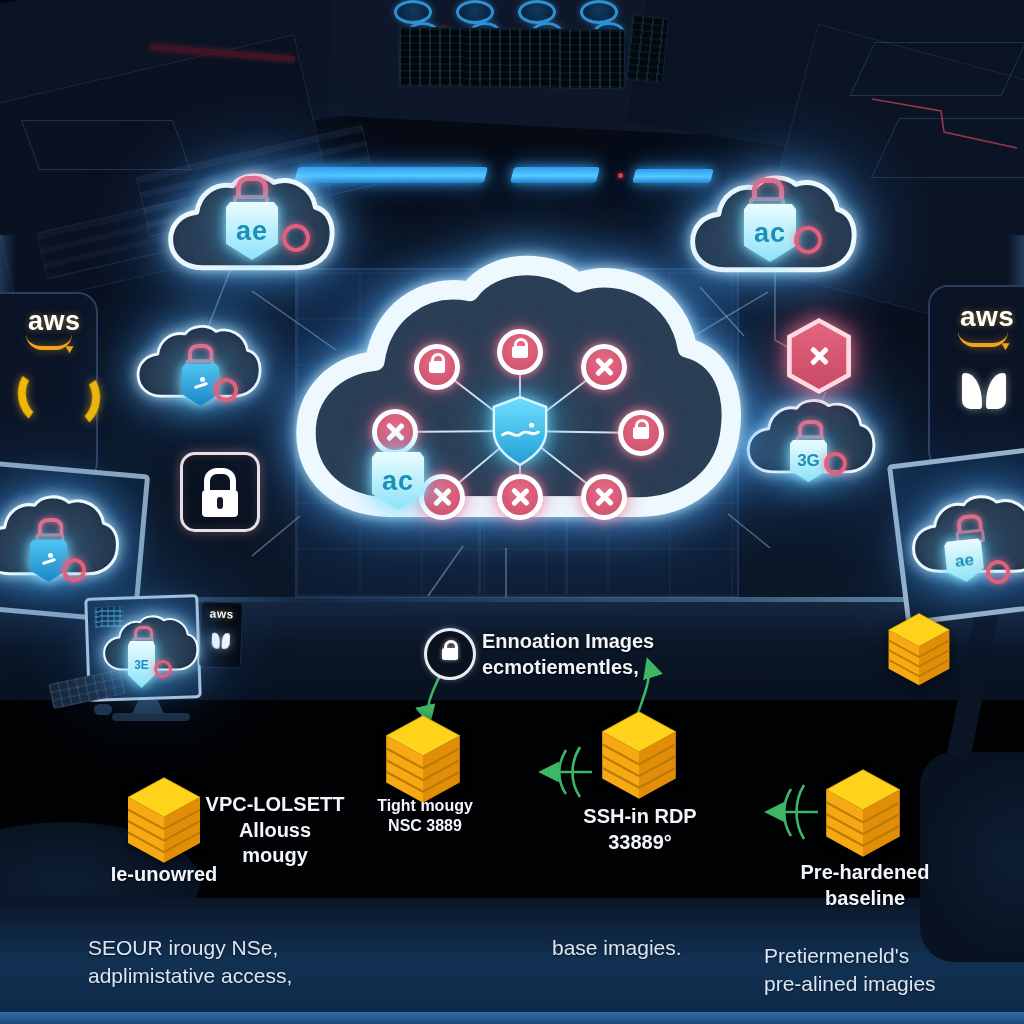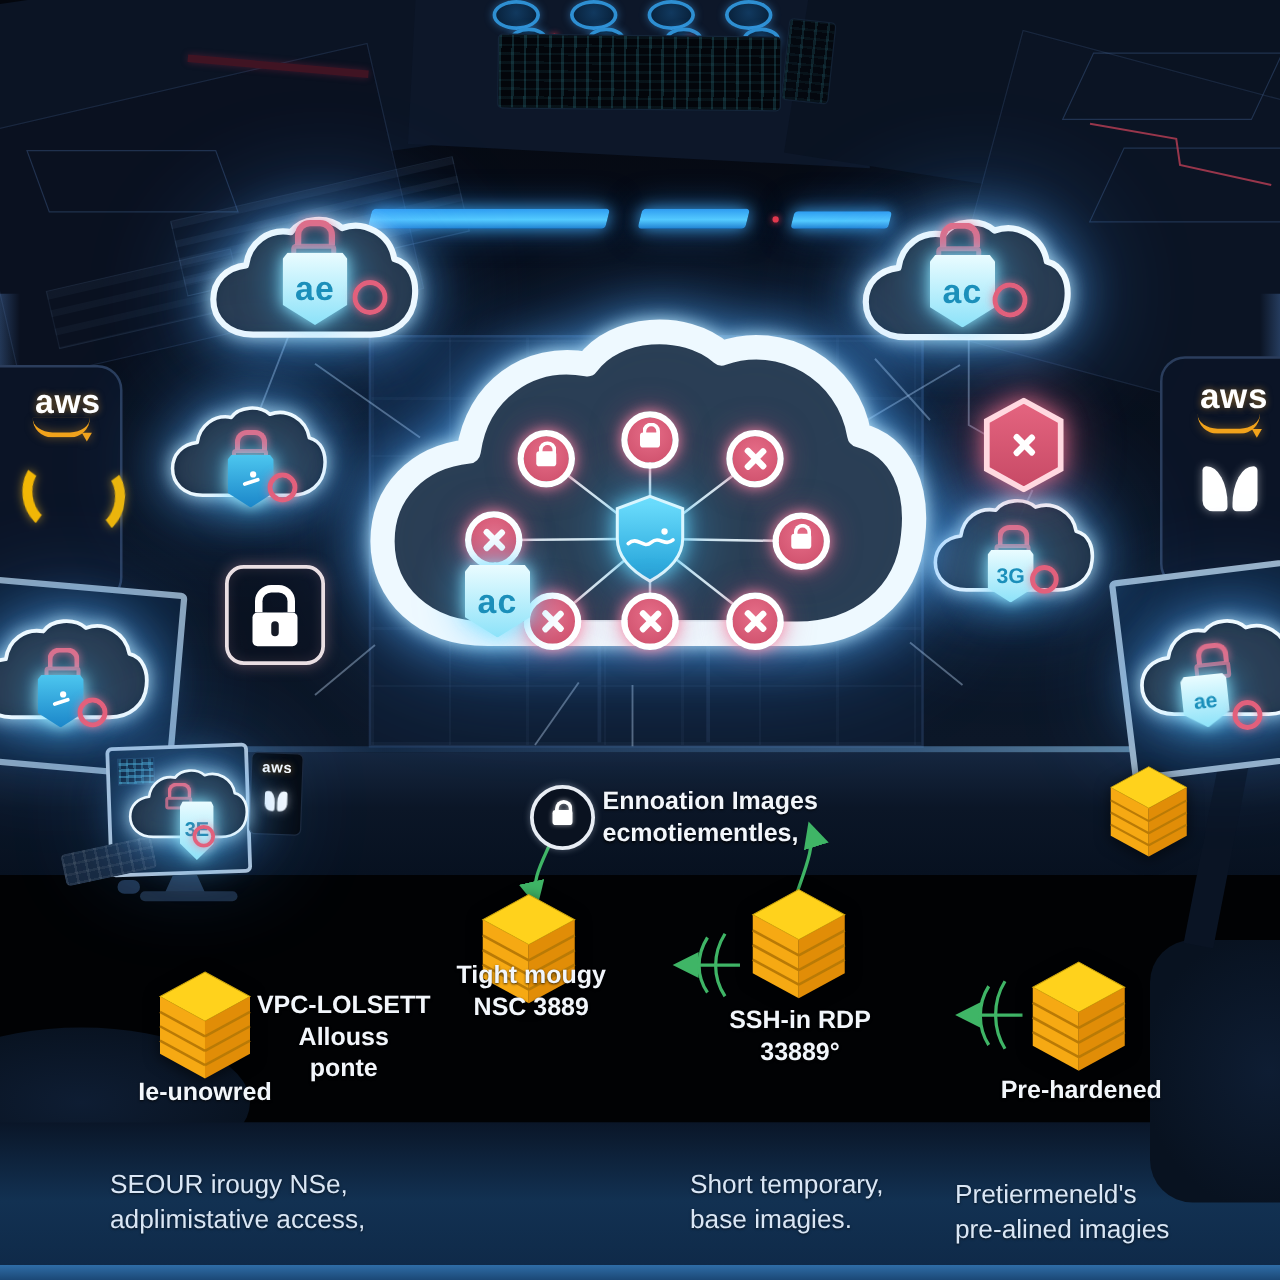--- a/index.html
+++ b/index.html
@@ -34,21 +34,21 @@
   
   svg.cloud{position:absolute;overflow:visible;filter:drop-shadow(0 0 7px rgba(200,240,255,.9)) drop-shadow(0 0 20px rgba(90,180,255,.75)) drop-shadow(0 0 44px rgba(60,150,255,.45));}
   svg.cloud .cb{fill:rgba(15,29,50,.82);stroke:#eef9ff;stroke-linejoin:round;vector-effect:non-scaling-stroke;}
   .sw9{stroke-width:9px;} .sw6{stroke-width:6px;} .sw4{stroke-width:4.5px;}
   
   .badge-wrap{position:absolute;filter:drop-shadow(0 0 6px rgba(150,235,255,.95)) drop-shadow(0 0 16px rgba(70,195,255,.65));}
   .badge-shape{clip-path:polygon(8% 0,92% 0,100% 9%,100% 72%,50% 100%,0 72%,0 9%);
     background:linear-gradient(180deg,#eafcff,#8ce2f9);display:flex;align-items:center;justify-content:center;font-weight:700;color:#1b8fba;}
   .bw-lg .badge-shape{width:52px;height:58px;font-size:27px;letter-spacing:1px;}
   .bw-sm .badge-shape{width:37px;height:42px;font-size:17px;}
-  .bw-mini .badge-shape{width:27px;height:47px;font-size:16px;margin-left:16px;}
+  .bw-mini .badge-shape{width:27px;height:47px;font-size:12px;}
   .badge-shape.shieldfill{background:linear-gradient(180deg,#4cc6ef,#1b86c9);}
   .sb-glyph{position:relative;width:18px;height:18px;}
   .sb-glyph::before{content:"";position:absolute;left:2px;top:8px;width:14px;height:3px;background:#fff;transform:rotate(-18deg);border-radius:2px;}
   .sb-glyph::after{content:"";position:absolute;left:8px;top:1px;width:5px;height:5px;border-radius:50%;background:#fff;}
   .rlock{position:absolute;transform-origin:top left;}
   .rlock .sh{display:block;width:22px;height:15px;border:5px solid #e56a85;border-bottom:none;border-radius:12px 12px 0 0;filter:drop-shadow(0 0 4px rgba(250,120,150,.85));}
   .rlock .bb{display:block;width:28px;height:9px;margin:-1px 0 0 -3px;border:4px solid rgba(229,106,133,.8);border-radius:4px;background:rgba(120,30,50,.25);}
   .coin{position:absolute;border-radius:50%;border:4px solid #e2607c;box-shadow:0 0 8px rgba(240,110,140,.7),inset 0 0 5px rgba(240,110,140,.55);}
   .s80{transform:scale(.8);} .s60{transform:scale(.6);}
   
@@ -402,52 +402,52 @@
 
   <svg class="db" viewBox="0 0 100 110" style="left:122px;top:776px;width:84px;height:90px;">
       <use href="#db"></use>
     </svg>
   <div class="lbl" style="left:84px;top:862px;width:160px;font-size:20px;">
     <div>Ie-unowred</div>
   </div>
   <div class="lbl" style="left:200px;top:792px;width:150px;font-size:20px;">
     <div>VPC-LOLSETT</div>
     <div>Allouss</div>
-    <div>ponte</div>
+    <div>mougy</div>
   </div>
 
   <svg class="db" viewBox="0 0 100 110" style="left:380px;top:714px;width:86px;height:92px;">
       <use href="#db"></use>
     </svg>
-  <div class="lbl" style="left:330px;top:768px;width:190px;font-size:20px;">
+  <div class="lbl" style="left:330px;top:796px;width:190px;font-size:16px;">
     <div>Tight mougy</div>
     <div>NSC 3889</div>
   </div>
 
   <svg class="db" viewBox="0 0 100 110" style="left:596px;top:710px;width:86px;height:92px;">
       <use href="#db"></use>
     </svg>
   <div class="lbl" style="left:550px;top:804px;width:180px;font-size:20px;">
     <div>SSH-in RDP</div>
     <div>33889°</div>
   </div>
 
   <svg class="db" viewBox="0 0 100 110" style="left:820px;top:768px;width:86px;height:92px;">
       <use href="#db"></use>
     </svg>
   <div class="lbl" style="left:770px;top:860px;width:190px;font-size:20px;">
     <div>Pre-hardened</div>
+    <div>baseline</div>
   </div>
 
   <div class="cap" style="left:88px;top:934px;width:290px;font-size:21px;">
     <div>SEOUR irougy NSe,</div>
     <div>adplimistative access,</div>
   </div>
   <div class="cap" style="left:552px;top:934px;width:260px;font-size:21px;">
-    <div>Short temporary,</div>
     <div>base imagies.</div>
   </div>
   <div class="cap" style="left:764px;top:942px;width:250px;font-size:21px;">
     <div>Pretiermeneld's</div>
     <div>pre-alined imagies</div>
   </div>
 
 </div>
 
 </body></html>

